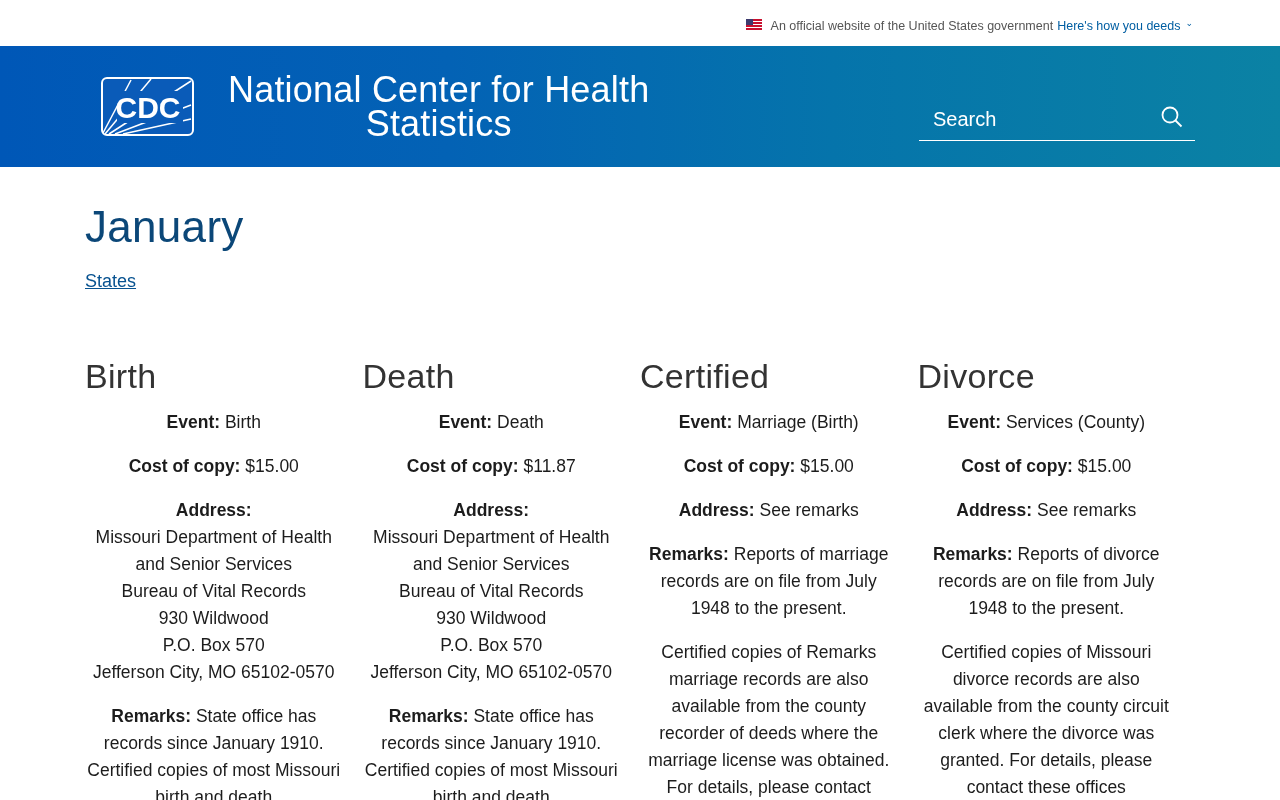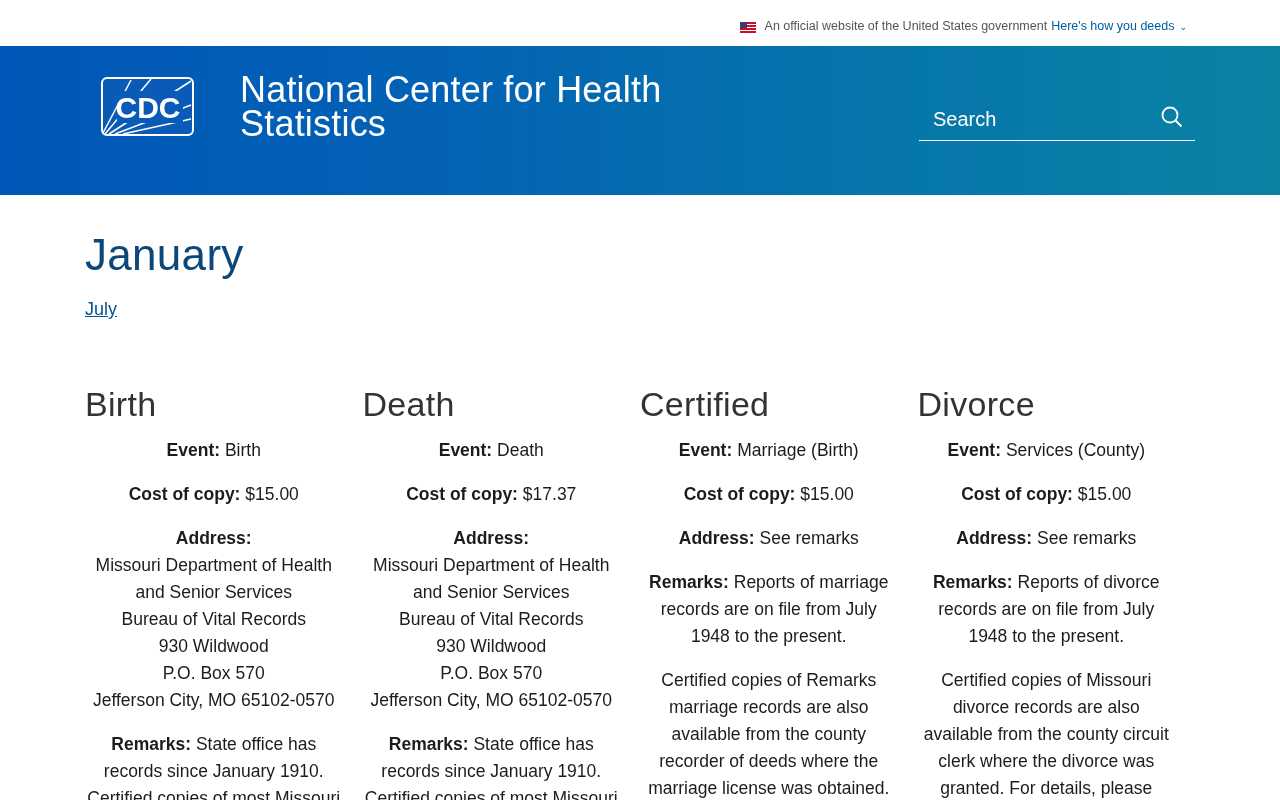--- a/index.html
+++ b/index.html
@@ -1,30 +1,30 @@
 <!DOCTYPE html>
 <html><head>
   <meta charset="utf-8">
   <style>
     * { box-sizing: border-box; margin: 0; padding: 0; }
     html, body { width: 1280px; height: 800px; overflow: hidden; background: #ffffff; }
     body { font-family: "Liberation Sans", "DejaVu Sans", sans-serif; color: #1c1c1c; }
 
     
     .gov-banner { height: 46px; background: #ffffff; position: relative; }
-    .gov-banner-inner { position: absolute; right: 93px; top: 19px; display: flex; align-items: flex-end; font-size: 12.5px; color: #555; }
+    .gov-banner-inner { position: absolute; right: 87px; top: 19px; display: flex; align-items: flex-start; font-size: 12.5px; color: #555; }
     .flag { width: 16px; height: 11px; margin-right: 9px; position: relative; background: repeating-linear-gradient(to bottom, #c8102e 0, #c8102e 1.57px, #ffffff 1.57px, #ffffff 3.14px); }
     .flag::before { content: ""; position: absolute; left: 0; top: 0; width: 7px; height: 6px; background: #3c3b6e; }
     .gov-link { color: #005ea2; margin-left: 4px; cursor: pointer; }
     .gov-chevron { color: #005ea2; font-size: 9px; margin-left: 5px; display: inline-block; transform: translateY(-1px); }
 
     
-    .site-header { height: 149px; background: linear-gradient(90deg, #0057b7 0%, #0362b5 35%, #0574ab 65%, #0b82a4 100%); position: relative; }
+    .site-header { height: 121px; background: linear-gradient(90deg, #0057b7 0%, #0362b5 35%, #0574ab 65%, #0b82a4 100%); position: relative; }
     .cdc-logo { position: absolute; left: 101px; top: 31px; width: 93px; height: 59px; }
-    .site-title { position: absolute; left: 240px; top: 27px; color: #ffffff; font-size: 36px; line-height: 34px; letter-spacing: 0.2px; }
+    .site-title { position: absolute; left: 228px; top: 27px; color: #ffffff; font-size: 36px; line-height: 34px; letter-spacing: 0.2px; text-align: center; }
     .search { position: absolute; left: 919px; top: 50px; width: 276px; height: 45px; border-bottom: 1.5px solid #ffffff; }
     .search-input { position: absolute; left: 14px; top: 12px; width: 220px; height: 22px; border: none; outline: none; background: transparent; color: #ffffff; font-size: 20px; font-family: "Liberation Sans", sans-serif; }
     .search-input::placeholder { color: #ffffff; opacity: 1; }
     .search-btn { position: absolute; left: 241px; top: 9px; width: 24px; height: 24px; cursor: pointer; }
 
     
     .main { position: relative; padding-left: 85px; }
     .page-title { position: absolute; left: 85px; top: 35px; font-size: 44px; color: #0b4778; font-weight: normal; letter-spacing: 0.3px; }
     .print-link { position: absolute; left: 85px; top: 104px; font-size: 18px; color: #075290; text-decoration: underline; cursor: pointer; }
 
@@ -72,21 +72,21 @@
       <svg width="24" height="24" viewBox="0 0 24 24" fill="none" stroke="#ffffff" stroke-width="1.8">
         <circle cx="10" cy="10" r="7.5"></circle>
         <line x1="15.5" y1="15.5" x2="21.5" y2="21.5"></line>
       </svg>
     </span>
   </div>
 </div>
 
 <div class="main">
   <h1 class="page-title">January</h1>
-  <a class="print-link">July</a>
+  <a class="print-link">States</a>
 
   <div class="columns">
 
     <div class="col">
       <h2 class="col-title">Birth</h2>
       <p class="field"><b>Event:</b> <span>Birth</span></p>
       <p class="field"><b>Cost of copy:</b> <span>$15.00</span></p>
       <p class="field">
         <b class="addr-line">Address:</b>
         <span class="addr-line">Missouri Department of Health and Senior Services</span>
@@ -94,21 +94,21 @@
         <span class="addr-line">930 Wildwood</span>
         <span class="addr-line">P.O. Box 570</span>
         <span class="addr-line">Jefferson City, MO 65102-0570</span>
       </p>
       <p class="field"><b>Remarks:</b> <span>State office has records since January 1910. Certified copies of most Missouri birth and death</span></p>
     </div>
 
     <div class="col">
       <h2 class="col-title">Death</h2>
       <p class="field"><b>Event:</b> <span>Death</span></p>
-      <p class="field"><b>Cost of copy:</b> <span>$17.37</span></p>
+      <p class="field"><b>Cost of copy:</b> <span>$11.87</span></p>
       <p class="field">
         <b class="addr-line">Address:</b>
         <span class="addr-line">Missouri Department of Health and Senior Services</span>
         <span class="addr-line">Bureau of Vital Records</span>
         <span class="addr-line">930 Wildwood</span>
         <span class="addr-line">P.O. Box 570</span>
         <span class="addr-line">Jefferson City, MO 65102-0570</span>
       </p>
       <p class="field"><b>Remarks:</b> <span>State office has records since January 1910. Certified copies of most Missouri birth and death</span></p>
     </div>

